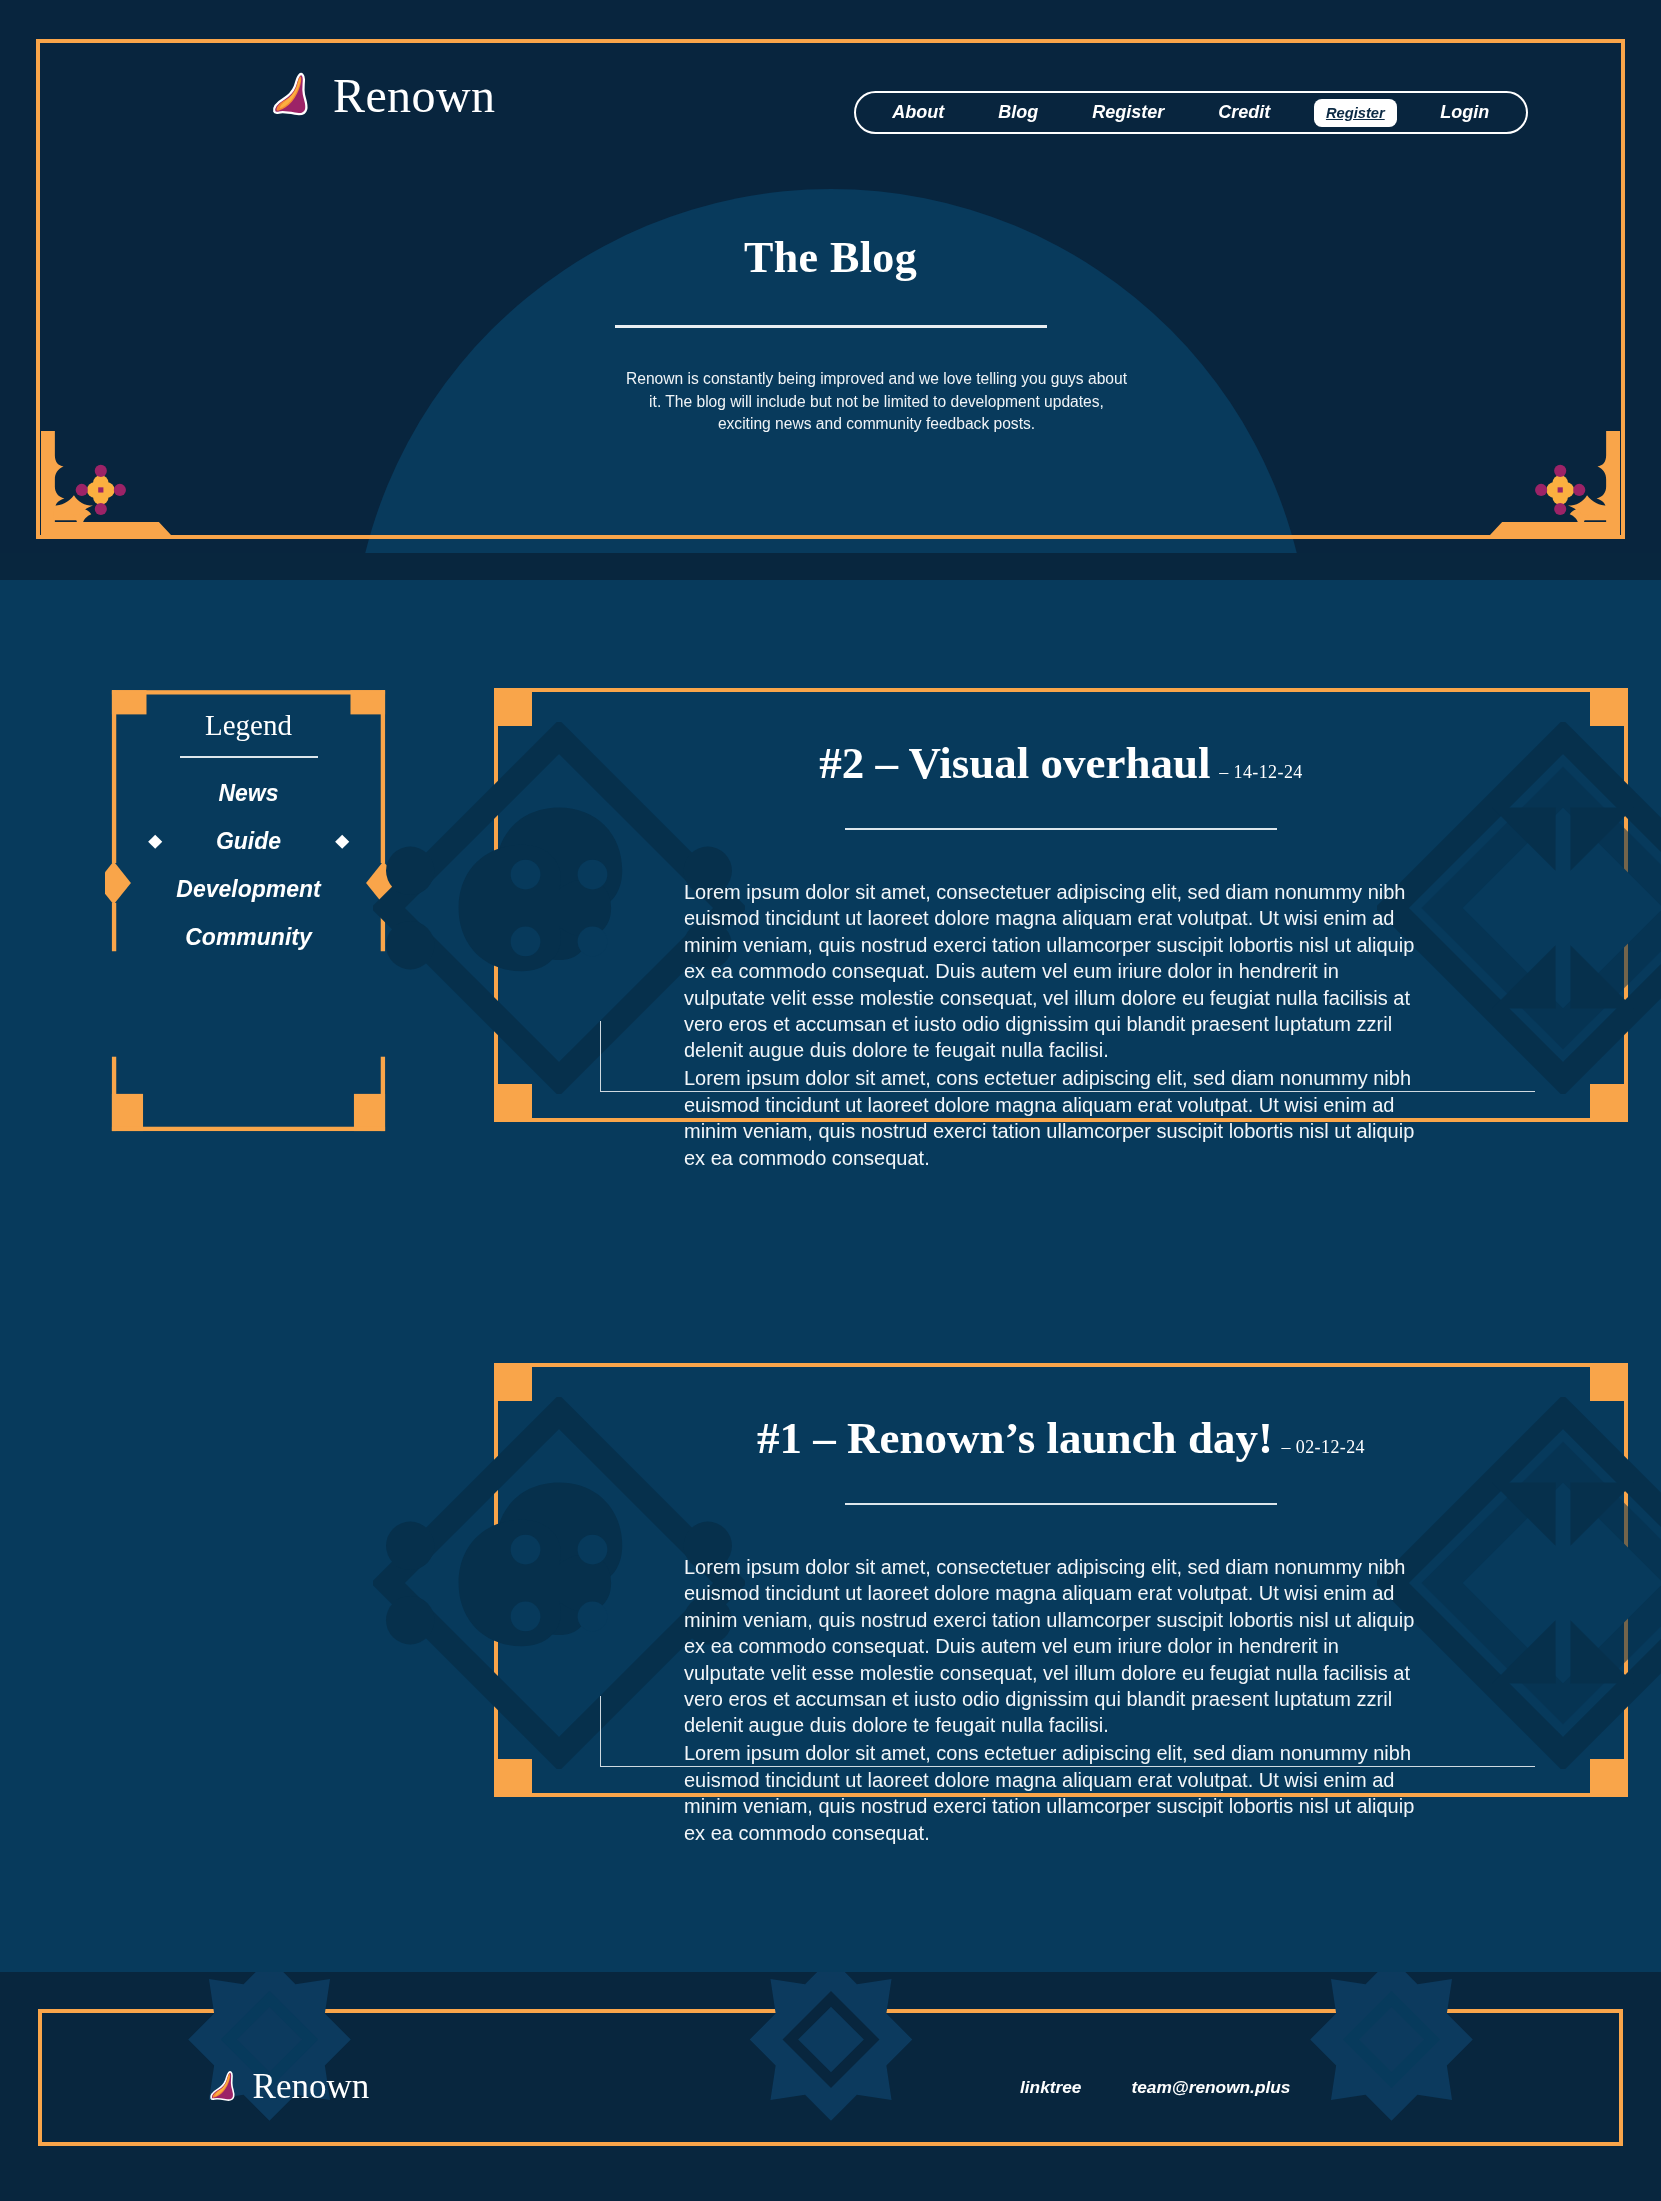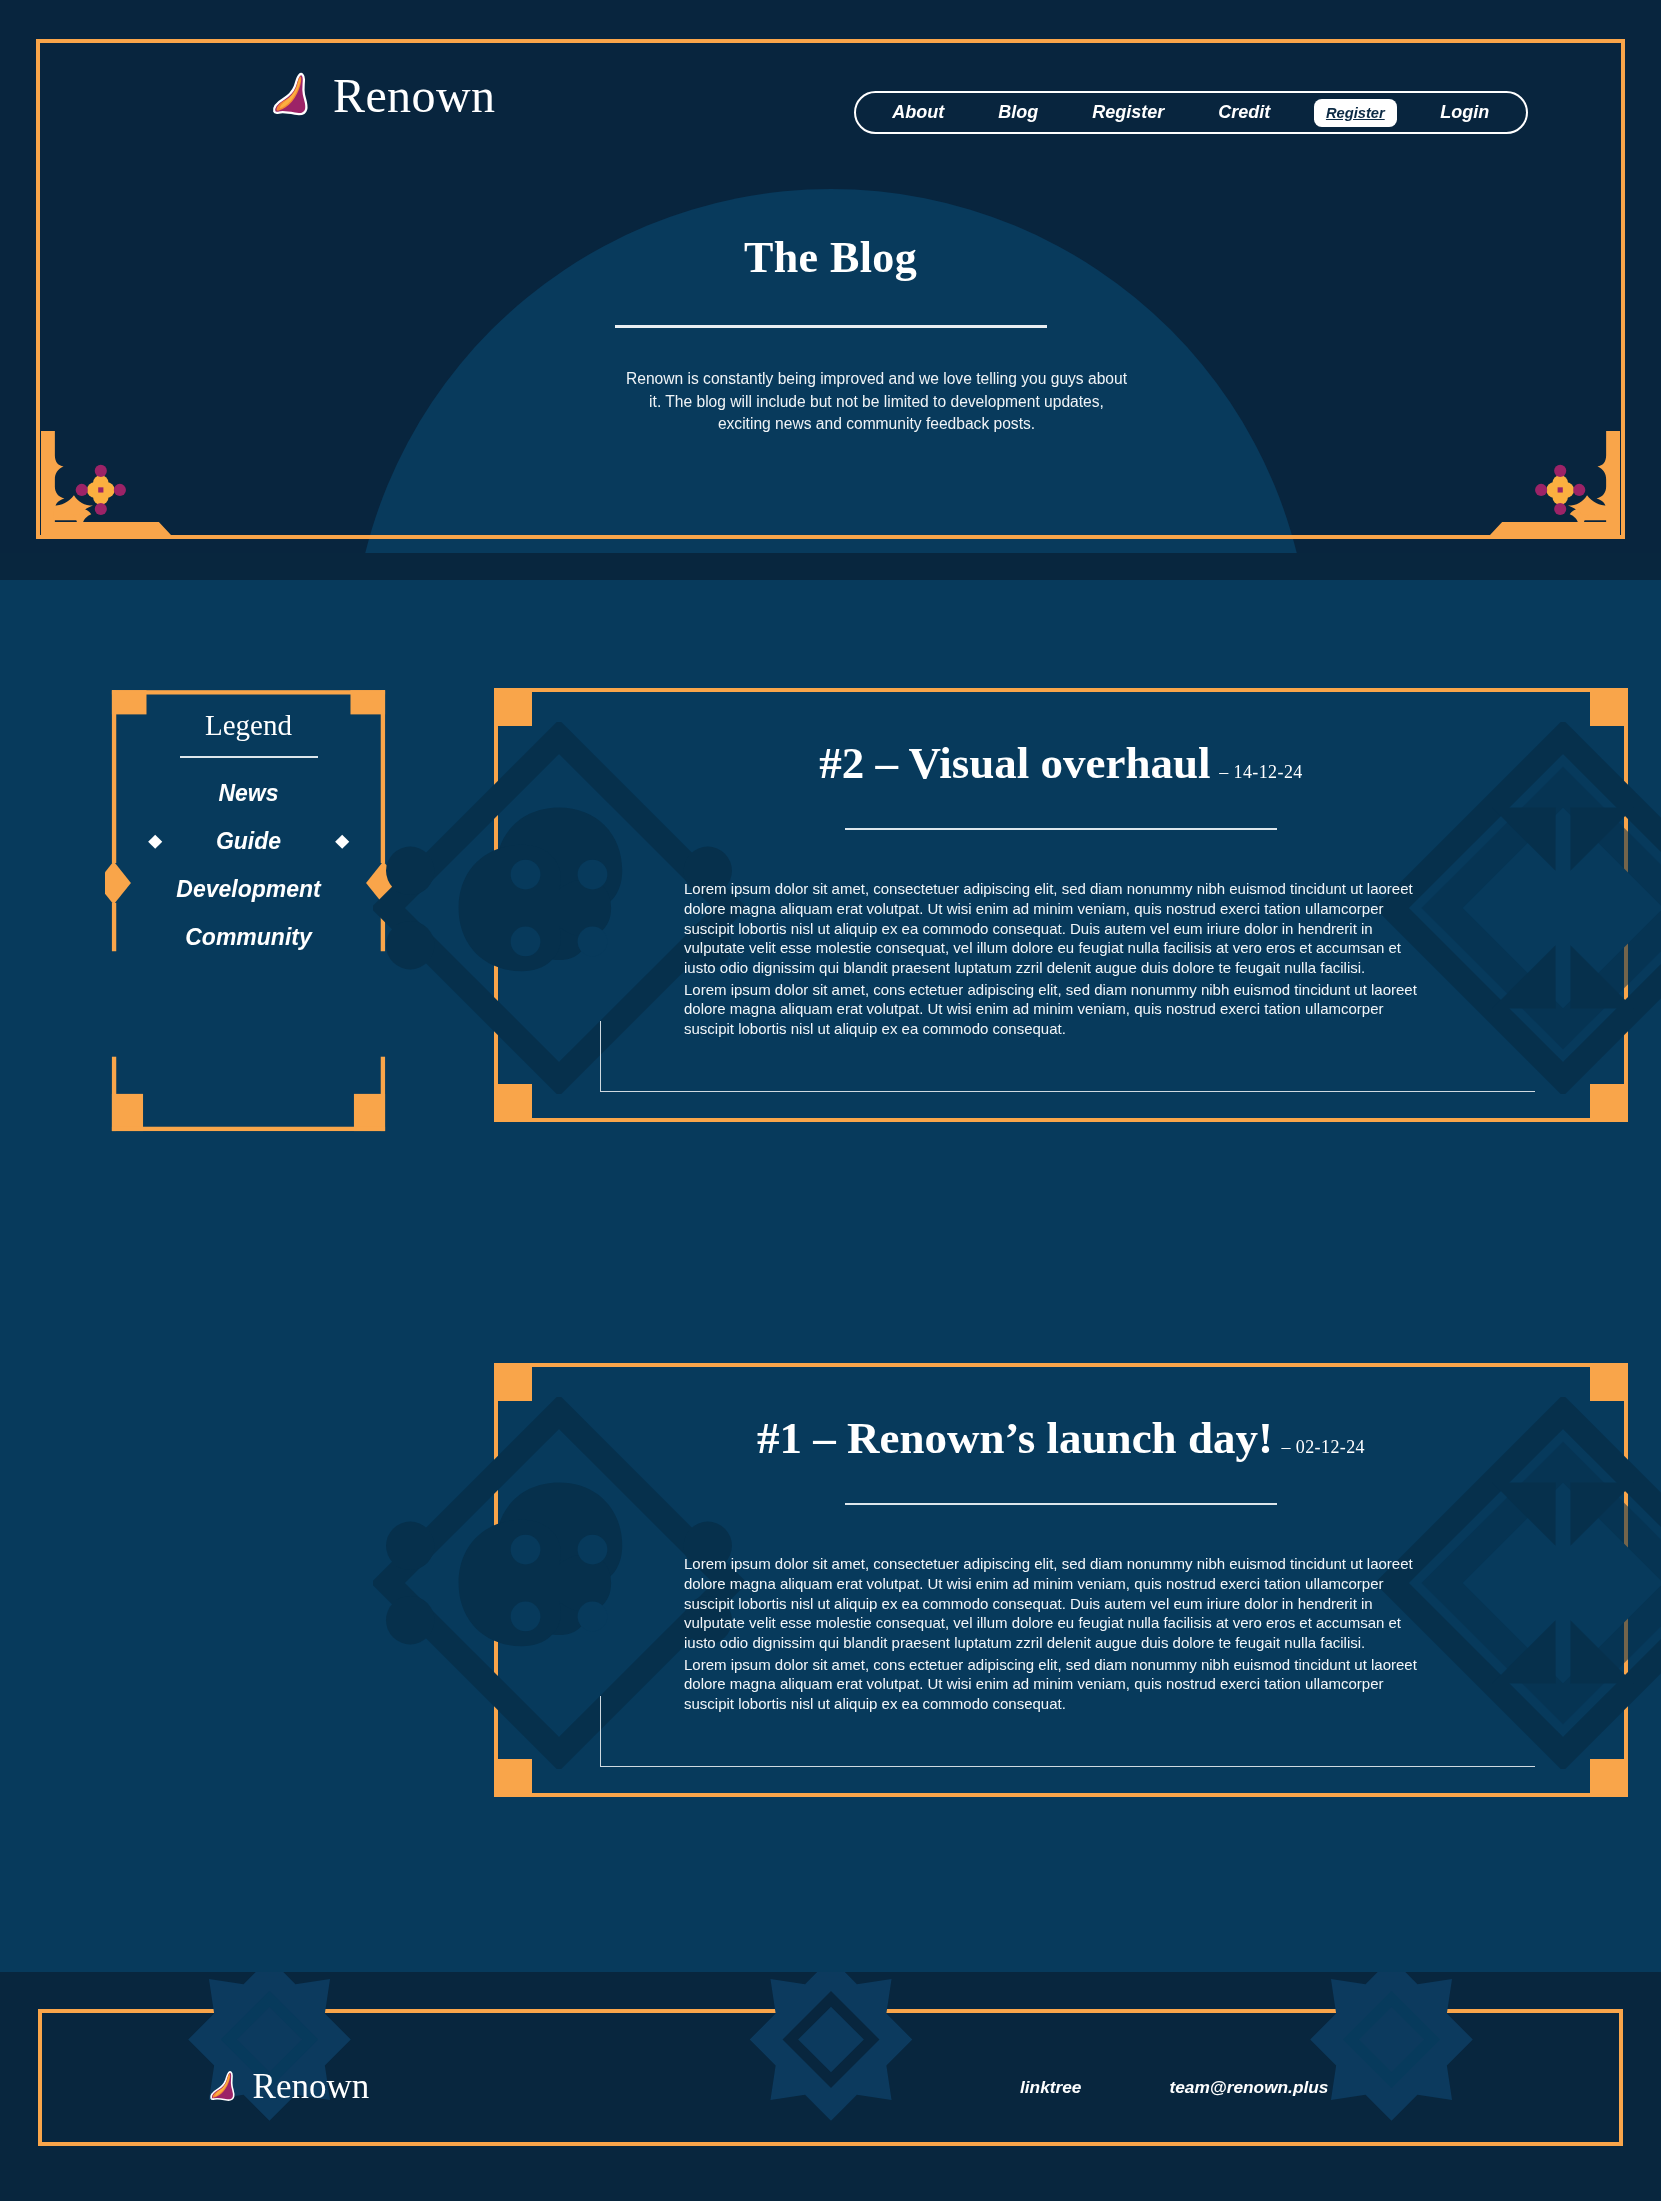--- a/index.html
+++ b/index.html
@@ -139,21 +139,21 @@
   .post-date {
     font-family: Liberation Serif, serif; font-size: 18px; color: #ffffff;
     margin-left: 8.6px; letter-spacing: 0.4px;
   }
   .post-rule {
     position: absolute; left: 50%; transform: translateX(-50%); top: 136px;
     width: 432px; height: 1.7px; background: #dde6ec; z-index: 3;
   }
   .post-body {
     position: absolute; left: 186px; width: 739px; top: 187px;
-    font-size: 15px; line-height: 1.32; color: #f2f6f9; z-index: 3;
+    font-size: 20px; line-height: 1.32; color: #f2f6f9; z-index: 3;
   }
   .post-body p + p { margin-top: 1.7px; }
 
   .post-elbow {
     position: absolute; z-index: 3; border-left: 1.7px solid #cfd9e0;
     border-bottom: 1.7px solid #cfd9e0;
   }
   .post.p1 .post-elbow { left: 102px; top: 329px; width: 935px; height: 71px; }
   .post.p2 .post-elbow { left: 102px; top: 329px; width: 935px; height: 71px; }
 
@@ -175,21 +175,21 @@
   .footer-brand {
     position: absolute; left: 204px; top: 50%; transform: translateY(-50%);
     display: flex; align-items: center; gap: 8.6px; z-index: 4;
   }
   .footer-logo { width: 40px; height: 40px; display: block; }
   .footer-name {
     font-family: "Liberation Serif", serif; font-size: 35px; color: #ffffff;
   }
   .footer-links {
     position: absolute; left: 1020px; top: 50%; transform: translateY(-50%);
-    display: flex; align-items: flex-start; gap: 88px; z-index: 4;
+    display: flex; align-items: flex-start; gap: 50px; z-index: 4;
   }
   .footer-link {
     font-size: 17.3px; font-weight: bold; font-style: italic; color: #ffffff;
     cursor: pointer; white-space: nowrap;
   }
 </style>
 </head>
 <body>
 
 <div class="page">

